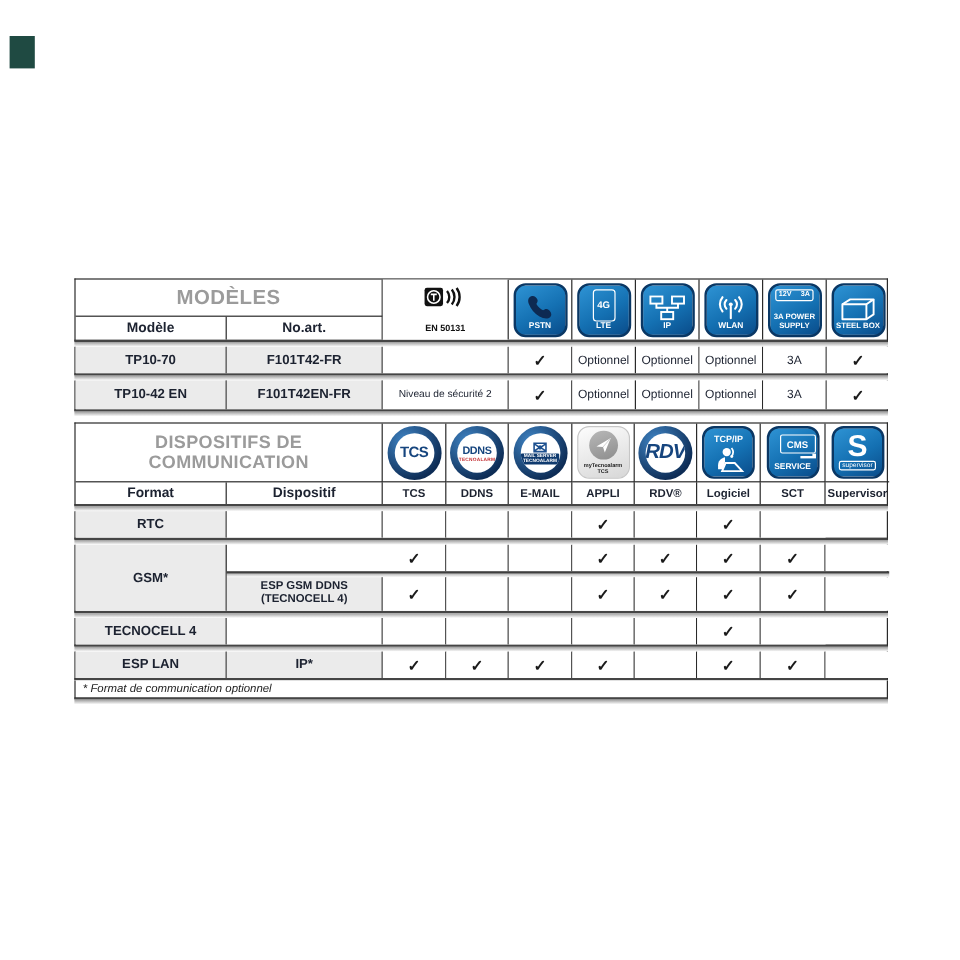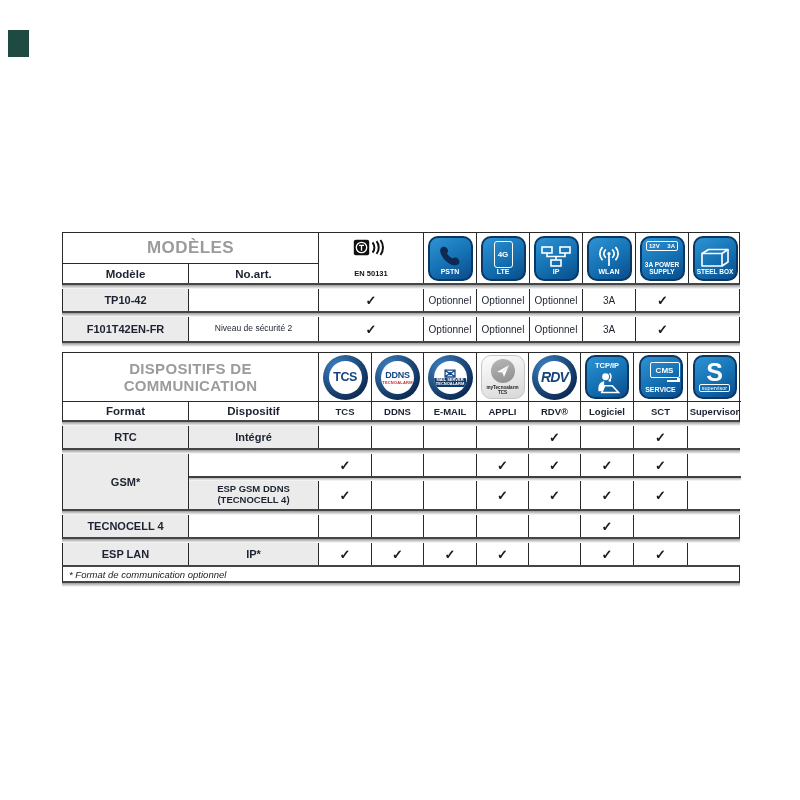--- a/index.html
+++ b/index.html
@@ -68,21 +68,21 @@
         display:flex;align-items:center;justify-content:center;}
   .cinner{width:33px;height:33px;border-radius:50%;background:#fff;display:flex;
           flex-direction:column;align-items:center;justify-content:center;color:#16457e;
           font-weight:bold;overflow:hidden;}
   .tcs-txt{font-size:12.5px;letter-spacing:-.5px;}
   .ddns-txt{font-size:9px;letter-spacing:-.3px;}
   .ddns-sub{font-size:4px;color:#c22a2e;letter-spacing:.2px;}
   .env{font-size:15px;color:#1c4f8e;line-height:.9;}
   .ribbon{background:#0f3a6e;color:#fff;font-size:4px;line-height:1.15;padding:0 2px;
           margin-top:-3px;text-align:center;border-radius:1px;}
-  .rdv-txt{font-size:14px;font-style:italic;letter-spacing:-.8px;}
+  .rdv-txt{font-size:17px;font-style:italic;letter-spacing:-.8px;}
 
   
   .appli{width:44px;height:44px;box-sizing:border-box;border-radius:10px;
          background:linear-gradient(160deg,#fdfdfd,#d7d7d7);border:1px solid #c6c6c6;
          display:flex;flex-direction:column;align-items:center;justify-content:center;}
   .applicirc{width:24px;height:24px;border-radius:50%;
              background:linear-gradient(160deg,#b8b8b8,#8d8d8d);
              display:flex;align-items:center;justify-content:center;}
   .applitxt{font-size:4.6px;color:#222;margin-top:2px;font-weight:bold;}
 
@@ -187,33 +187,35 @@
             </svg>
           </div>
           <span class="tlabel" style="font-size:6.5px">STEEL BOX</span>
         </div>
       </div>
     </div>
 
     <div class="spacer"></div>
 
     <div class="band g1" style="grid-auto-rows:22px">
-      <div class="cell lab">TP10-42</div>
+      <div class="cell lab">TP10-70</div>
+      <div class="cell lab">F101T42-FR</div>
       <div class="cell val smalltxt"></div>
       <div class="cell val check">✓</div>
       <div class="cell val">Optionnel</div>
       <div class="cell val">Optionnel</div>
       <div class="cell val">Optionnel</div>
       <div class="cell val">3A</div>
       <div class="cell val check nr">✓</div>
     </div>
 
     <div class="spacer"></div>
 
     <div class="band g1" style="grid-auto-rows:24px">
+      <div class="cell lab">TP10-42 EN</div>
       <div class="cell lab">F101T42EN-FR</div>
       <div class="cell val smalltxt" style="padding:0 10px">Niveau de sécurité 2</div>
       <div class="cell val check">✓</div>
       <div class="cell val">Optionnel</div>
       <div class="cell val">Optionnel</div>
       <div class="cell val">Optionnel</div>
       <div class="cell val">3A</div>
       <div class="cell val check nr">✓</div>
     </div>
 
@@ -312,21 +314,20 @@
       <div class="cell collab" style="grid-column:7;grid-row:2">RDV®</div>
       <div class="cell collab" style="grid-column:8;grid-row:2">Logiciel</div>
       <div class="cell collab" style="grid-column:9;grid-row:2">SCT</div>
       <div class="cell collab nr" style="grid-column:10;grid-row:2">Supervisor</div>
     </div>
 
     <div class="spacer"></div>
 
     <div class="band g2" style="grid-auto-rows:22px">
       <div class="cell lab">RTC</div>
-      <div class="cell lab">Intégré</div>
       <div class="cell val check"></div>
       <div class="cell val check"></div>
       <div class="cell val check"></div>
       <div class="cell val check"></div>
       <div class="cell val check">✓</div>
       <div class="cell val check"></div>
       <div class="cell val check">✓</div>
       <div class="cell val check nr"></div>
     </div>
 

